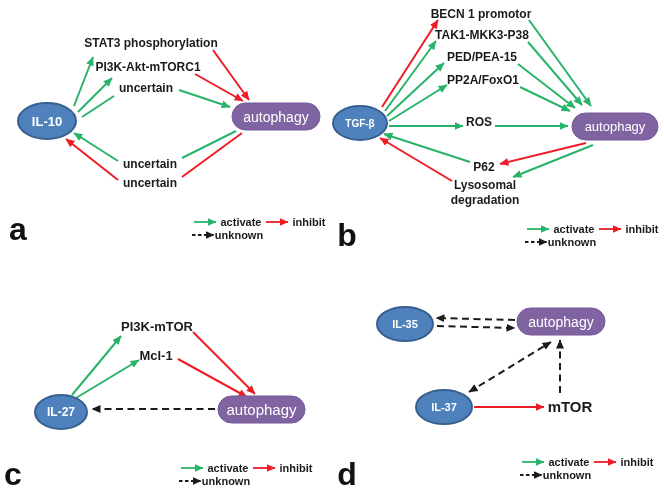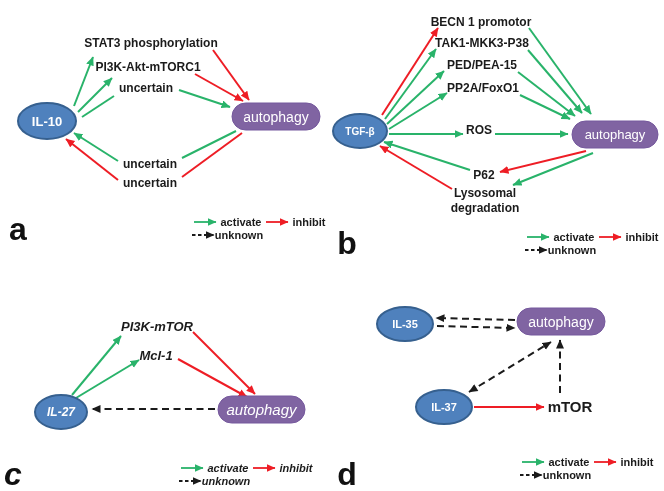--- a/index.html
+++ b/index.html
@@ -1,21 +1,21 @@
 <!DOCTYPE html>
 <html><head>
 <meta charset="utf-8">
 <style>
   html,body{margin:0;padding:0;background:#ffffff;}
   #figure{position:relative;width:664px;height:491px;background:#ffffff;overflow:hidden;
           font-family:"Liberation Sans", sans-serif;}
   .panel{position:absolute;width:332px;height:246px;}
   #panel-a{left:4px;top:0;}
-  #panel-b{left:332px;top:12px;}
-  #panel-c{left:0;top:245px;font-style:italic;}
+  #panel-b{left:332px;top:4px;}
+  #panel-c{left:0;top:245px;}
   #panel-d{left:332px;top:245px;}
   svg{display:block;}
 </style>
 </head>
 <body>
 
 <div id="figure">
   <div id="panel-a" class="panel">
       <svg width="332" height="246" viewBox="0 0 332 246">
         <defs>

